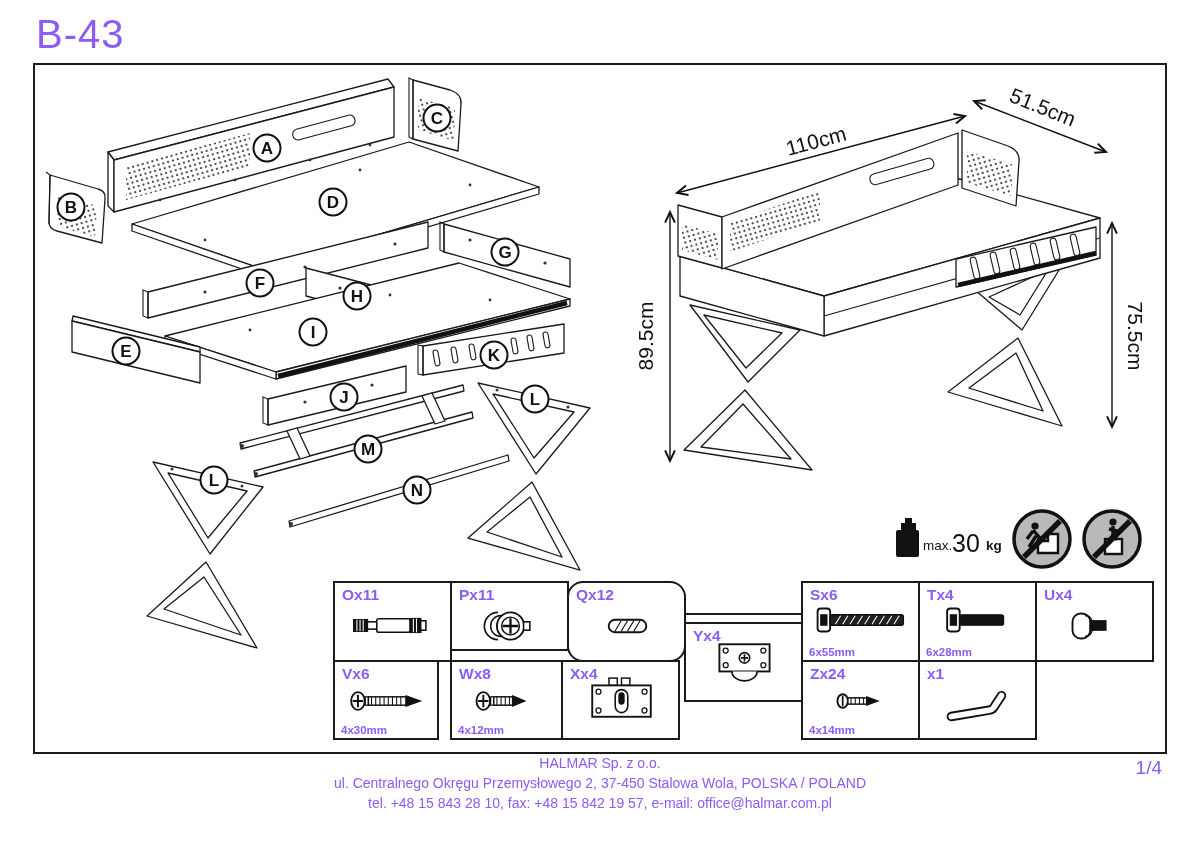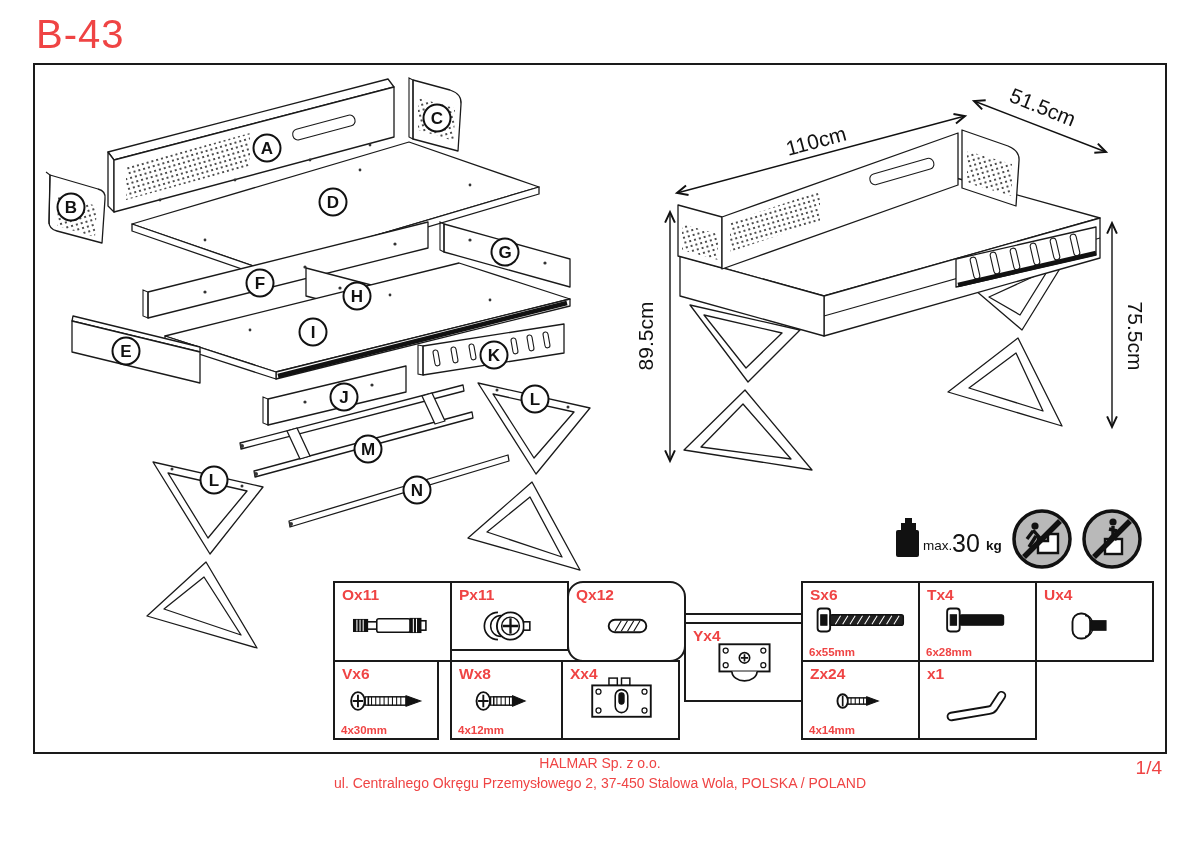--- a/index.html
+++ b/index.html
@@ -1,17 +1,17 @@
 <!DOCTYPE html>
 <html><head>
 <meta charset="utf-8">
 <style>
   html,body{margin:0;padding:0;background:#e8e8e8;}
   .page{position:relative;width:1200px;height:848px;background:#fff;overflow:hidden;
-        font-family:"Liberation Sans",sans-serif;color:#ef4444;}
+        font-family:"Liberation Sans",sans-serif;color:#8b5cf6;}
   .title{position:absolute;left:36px;top:12px;font-size:40px;font-weight:400;letter-spacing:1px;}
   .frame{position:absolute;left:33px;top:63px;width:1130px;height:687px;border:2px solid #1a1a1a;}
   .art{position:absolute;left:0;top:0;}
   .art text{font-family:"Liberation Sans",sans-serif;fill:#111;}
   .panel{fill:#fff;stroke:#1a1a1a;stroke-width:1.3;stroke-linejoin:round;}
   .thin{fill:none;stroke:#1a1a1a;stroke-width:1.1;}
   .plabel circle{fill:#fff;stroke:#111;stroke-width:2;}
   .plabel text{font-size:17px;font-weight:bold;text-anchor:middle;}
   .dim{font-size:21px;text-anchor:middle;}
   .dimline{stroke:#111;stroke-width:1.4;fill:none;}
@@ -487,16 +487,17 @@
       <svg class="hwicon" viewBox="0 0 100 44">
         <path d="M24,33 L60,27 Q63,26.5 64.5,24.5 L72,13" fill="none" stroke="#111" stroke-width="9" stroke-linecap="round"></path>
         <path d="M24,33 L60,27 Q63,26.5 64.5,24.5 L72,13" fill="none" stroke="#fff" stroke-width="5.5" stroke-linecap="round"></path>
       </svg>
     </div>
   </div>
 
   <div class="footer">
     <div>HALMAR Sp. z o.o.</div>
     <div>ul. Centralnego Okręgu Przemysłowego 2, 37-450 Stalowa Wola, POLSKA / POLAND</div>
+    <div>tel. +48 15 843 28 10, fax: +48 15 842 19 57, e-mail: office@halmar.com.pl</div>
   </div>
   <div class="pageno">1/4</div>
 
 </div>
 
 </body></html>

